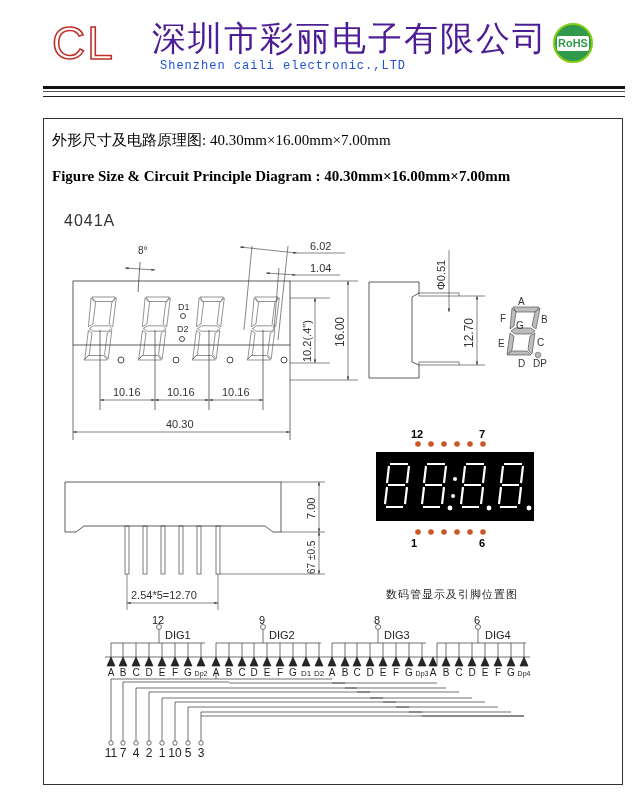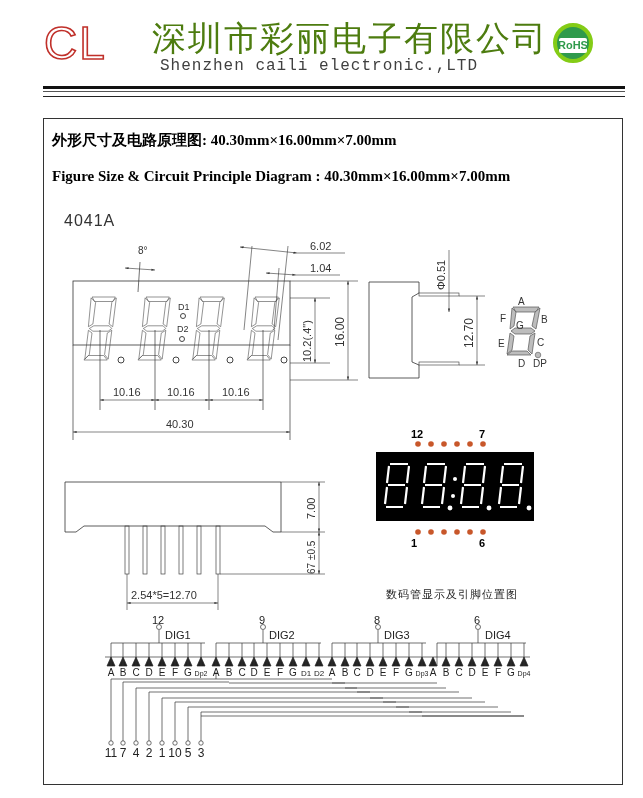--- a/index.html
+++ b/index.html
@@ -1,29 +1,29 @@
 <!DOCTYPE html>
 <html><head>
 <meta charset="utf-8">
 <style>
   html,body{margin:0;padding:0;background:#fff;}
   body{width:643px;height:798px;position:relative;overflow:hidden;font-family:"Liberation Sans",sans-serif;color:#000;}
   .abs{position:absolute;}
-  #logo-cl{left:44px;top:18px;font-family:"Liberation Sans",sans-serif;font-size:46px;font-weight:400;color:#fff;
+  #logo-cl{left:52px;top:18px;font-family:"Liberation Sans",sans-serif;font-size:46px;font-weight:400;color:#fff;
     -webkit-text-stroke:1.6px #c0302a;letter-spacing:2px;line-height:50px;}
-  #company-cn{left:152px;top:18px;font-size:34px;color:#4d7c0f;letter-spacing:2px;line-height:40px;font-family:"DejaVu Sans",sans-serif;}
-  #company-en{left:160px;top:56px;font-family:"Liberation Mono",monospace;font-size:16px;color:#404040;letter-spacing:1px;line-height:20px;}
-  #rohs{left:553px;top:23px;width:40px;height:40px;border-radius:50%;background:#2f9a4b;border:4px solid #84cc16;box-sizing:border-box;}
+  #company-cn{left:152px;top:18px;font-size:34px;color:#4c1d95;letter-spacing:2px;line-height:40px;font-family:"DejaVu Sans",sans-serif;}
+  #company-en{left:160px;top:56px;font-family:"Liberation Mono",monospace;font-size:12px;color:#1d4ed8;letter-spacing:1px;line-height:20px;}
+  #rohs{left:553px;top:23px;width:40px;height:40px;border-radius:50%;background:#2f9a4b;border:2px solid #84cc16;box-sizing:border-box;}
   #rohs .band{position:absolute;left:2px;right:2px;top:11px;height:15px;background:#fff;border-radius:2px;}
   #rohs .txt{position:absolute;left:0;right:0;top:11px;text-align:center;font-size:11px;font-weight:700;color:#2f9a4b;line-height:15px;}
   .hr1{left:43px;top:86px;width:582px;height:3px;background:#111;}
   .hr2{left:43px;top:91px;width:582px;height:1px;background:#555;}
   .hr3{left:43px;top:96px;width:582px;height:1px;background:#222;}
   #frame{left:43px;top:118px;width:580px;height:667px;border:1px solid #333;box-sizing:border-box;}
-  #title-cn{left:52px;top:130px;font-family:"Liberation Serif",serif;font-weight:700;font-size:15px;line-height:20px;}
+  #title-cn{left:52px;top:130px;font-family:"Liberation Serif",serif;font-weight:400;font-size:15px;line-height:20px;}
   #title-en{left:52px;top:166px;font-family:"Liberation Serif",serif;font-weight:700;font-size:15px;line-height:20px;text-align:right;}
   #model{left:64px;top:212px;font-size:16px;color:#333;letter-spacing:1px;}
   svg text{font-family:"Liberation Sans",sans-serif;}
   #pinmap-caption{left:386px;top:547px;font-size:11px;color:#222;letter-spacing:1px;margin-top:40px;}
 </style>
 </head>
 <body>
 
 <div id="logo-cl" class="abs">CL</div>
 <div id="company-cn" class="abs">深圳市彩丽电子有限公司</div>

